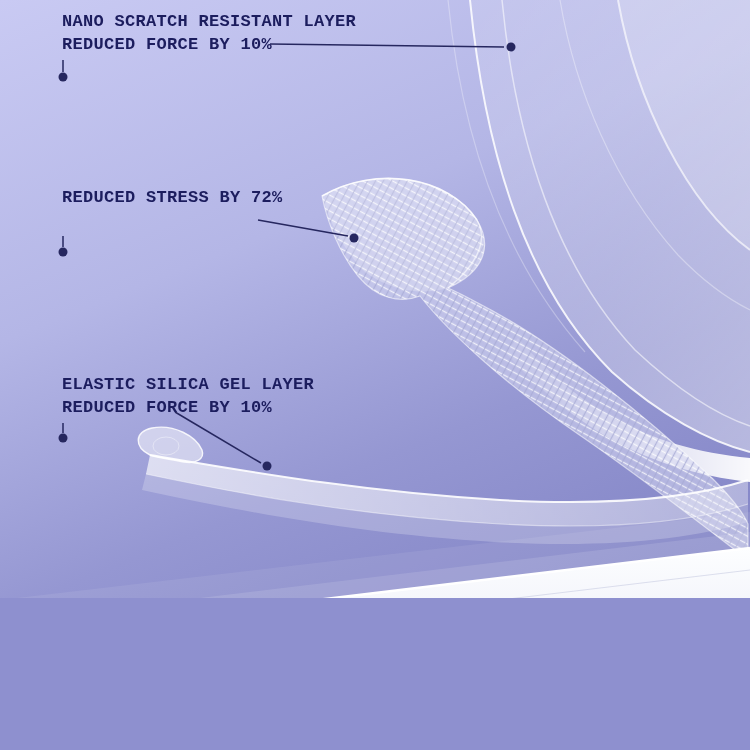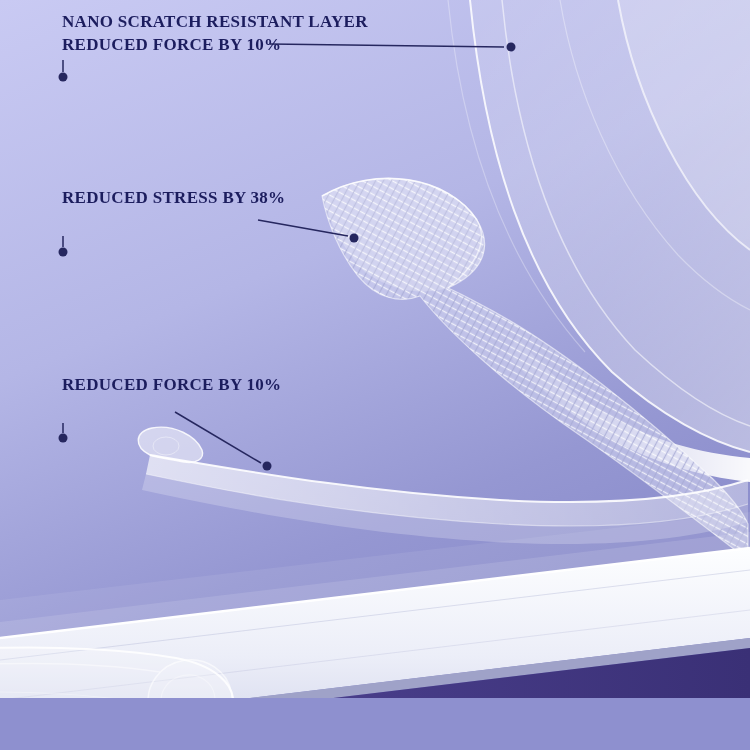--- a/index.html
+++ b/index.html
@@ -1,19 +1,19 @@
 <!DOCTYPE html>
 <html><head>
 <meta charset="utf-8">
 <style>
   html,body{margin:0;padding:0;background:#8e90cf;}
   .stage{
-    position:relative;width:750px;height:698px;overflow:hidden;
+    position:relative;width:750px;height:598px;overflow:hidden;
     background:linear-gradient(158deg,#c9caf3 0%,#b4b6e6 38%,#9597d2 68%,#7f81c4 100%);
-    font-family:Liberation Serif, serif;
+    font-family:Liberation Mono, monospace;
   }
   .art{position:absolute;left:0;top:0;width:750px;height:750px;}
   .callout{
     position:absolute;color:#1c1d5e;font-weight:700;font-size:17px;
     line-height:23px;letter-spacing:.3px;white-space:nowrap;
   }
 </style>
 </head>
 <body>
 
@@ -130,20 +130,21 @@
       <circle cx="267" cy="466" r="4.5" stroke="none"></circle>
     </g>
   </svg>
 
   <div class="callout" style="left:62px;top:10px">
     <div>NANO SCRATCH RESISTANT LAYER</div>
     <div>REDUCED FORCE BY 10%</div>
   </div>
 
   <div class="callout" style="left:62px;top:186px">
-    <div>REDUCED STRESS BY 38%</div>
+    <div>REDUCED STRESS BY 72%</div>
   </div>
 
   <div class="callout" style="left:62px;top:373px">
+    <div>ELASTIC SILICA GEL LAYER</div>
     <div>REDUCED FORCE BY 10%</div>
   </div>
 
 </div>
 
 </body></html>

